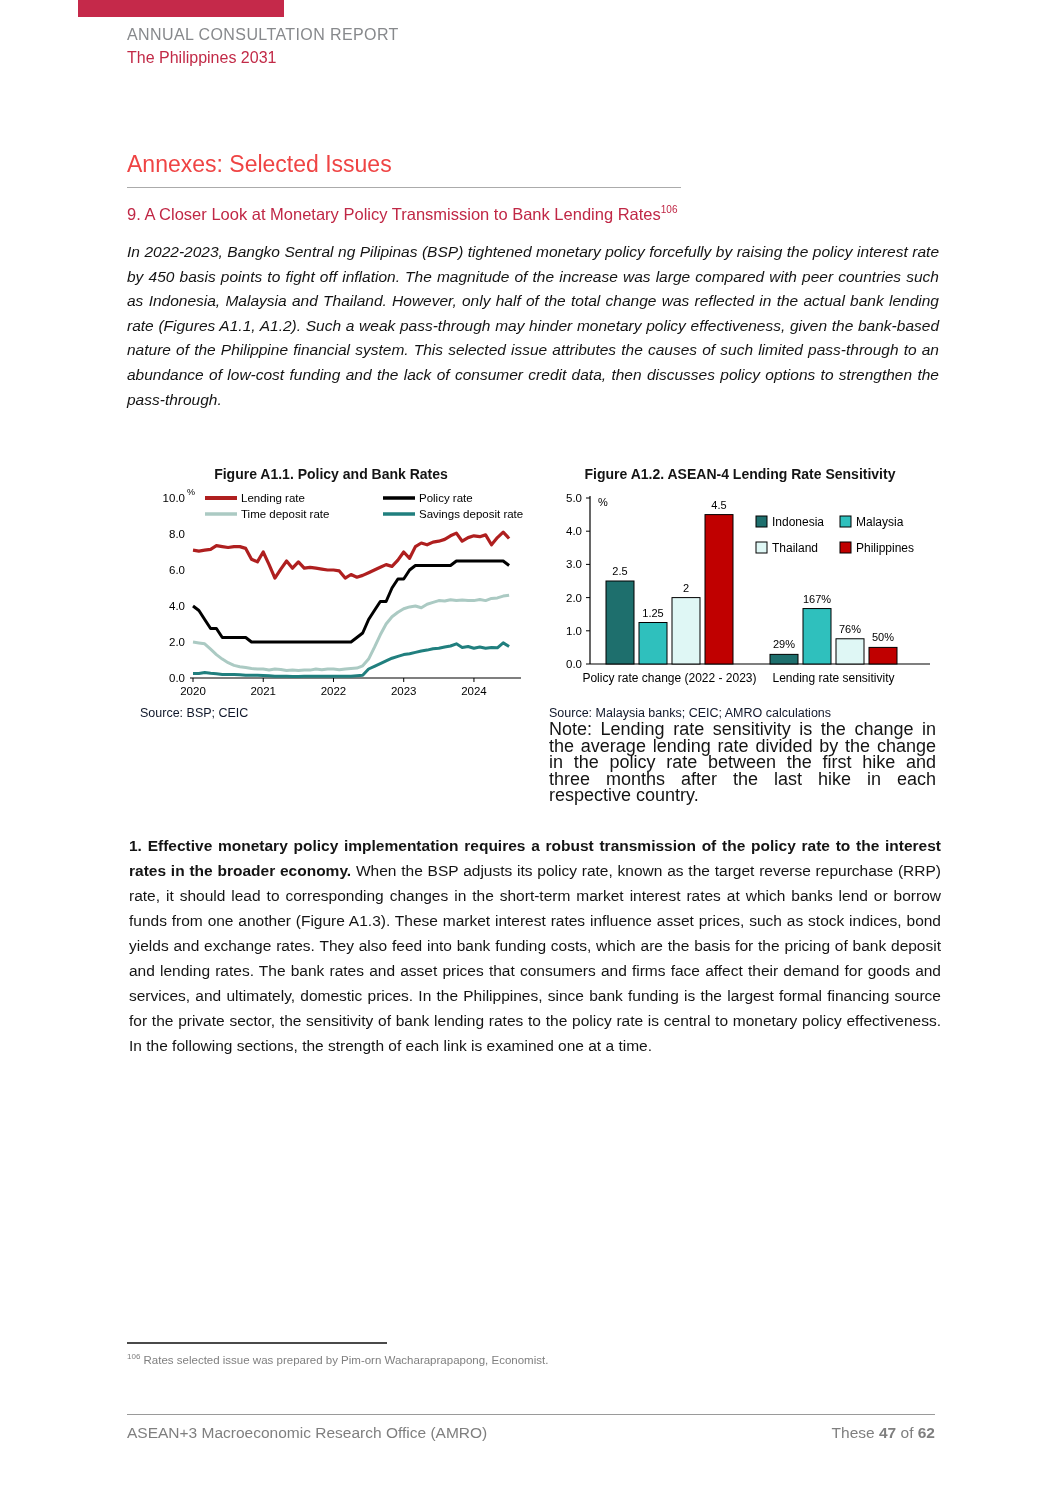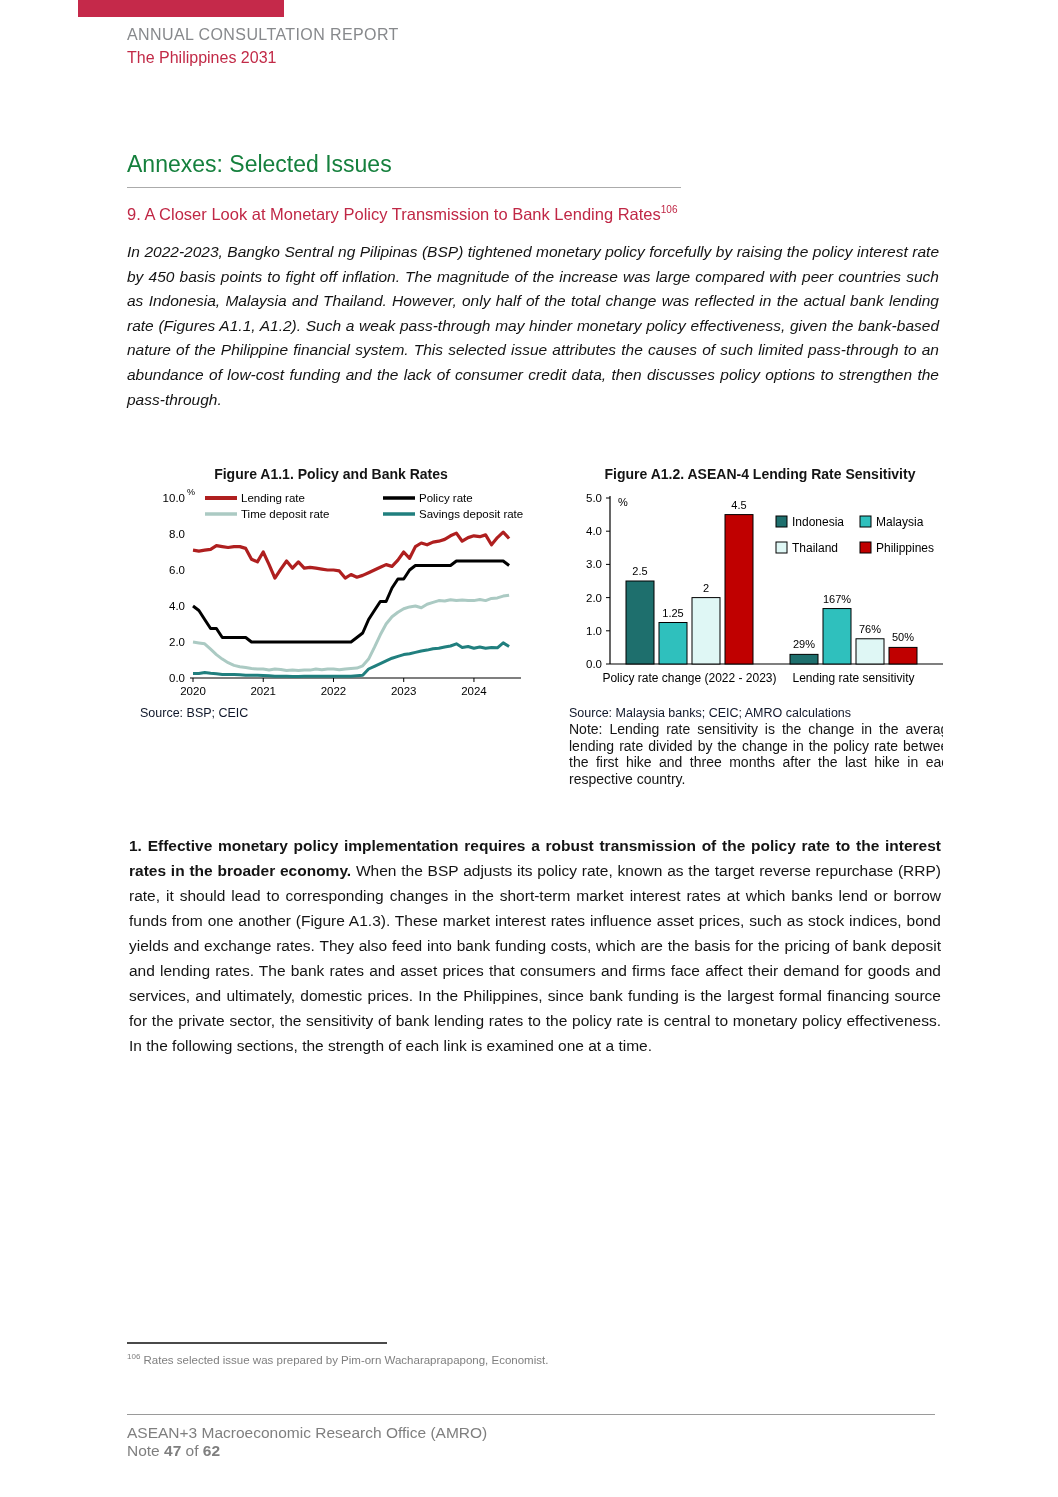--- a/index.html
+++ b/index.html
@@ -5,44 +5,44 @@
   * { margin:0; padding:0; box-sizing:border-box; }
   html,body { background:#ffffff; }
   .page {
     position:relative; width:943px; height:1497px; background:#ffffff;
     font-family:"Liberation Sans", sans-serif; color:#1c1c1c; overflow:hidden;
   }
   .red-bar { position:absolute; left:78px; top:0; width:206px; height:17px; background:#C5294A; }
   .header-block { position:absolute; left:127px; top:25px; line-height:1.25; }
   .report-title { font-size:16px; color:#87898C; letter-spacing:.4px; }
   .report-subtitle { font-size:16px; color:#C22A47; margin-top:3px; }
-  .main-heading { position:absolute; left:127px; top:151px; font-size:23px; color:#15803d; font-weight:400; }
+  .main-heading { position:absolute; left:127px; top:151px; font-size:23px; color:#ef4444; font-weight:400; }
   .heading-rule { position:absolute; left:127px; top:187px; width:554px; border-top:1px solid #ABABAB; }
   .section-heading { position:absolute; left:127px; top:204px; font-size:16.5px; color:#C02745; font-weight:400; }
   .section-heading sup { font-size:10px; }
   .lead-para {
     position:absolute; left:127px; top:240px; width:812px;
     font-style:italic; font-size:15.5px; line-height:24.6px; text-align:justify; color:#141414;
   }
-  .figures-row { position:absolute; left:135px; top:466px; display:flex; gap:37px; }
+  .figures-row { position:absolute; left:135px; top:466px; display:flex; gap:17px; }
   .figure { width:392px; }
   .figure-title { font-size:14px; font-weight:bold; text-align:center; color:#141414; margin-bottom:4px; }
   .figure svg { display:block; }
   .figure-source { font-size:12.5px; color:#0f172a; margin-top:2px; padding-left:5px; }
-  .figure-note { font-size:14px; color:#141414; line-height:16.6px; text-align:justify; margin-top:1px; padding-left:5px; }
+  .figure-note { font-size:18px; color:#141414; line-height:16.6px; text-align:justify; margin-top:1px; padding-left:5px; }
   .body-para {
     position:absolute; left:129px; top:833px; width:812px;
     font-size:15.5px; line-height:25px; text-align:justify; color:#141414;
   }
   .body-para b { font-weight:bold; }
   .footnote-rule { position:absolute; left:127px; top:1342px; width:260px; border-top:2px solid #4a4a4a; }
   .footnote { position:absolute; left:127px; top:1352px; font-size:11.5px; color:#7F7F7F; }
   .footnote sup { font-size:8px; }
   .footer-rule { position:absolute; left:127px; top:1414px; width:808px; border-top:1px solid #9a9a9a; }
-  .footer { position:absolute; left:127px; top:1424px; width:808px; display:flex; justify-content:space-between; font-size:15.5px; color:#7F7F7F;flex-direction:column; }
+  .footer { position:absolute; left:127px; top:1424px; width:808px; display:flex; justify-content:space-between; font-size:15.5px; color:#7F7F7F; }
   .footer b { font-weight:bold; }
 </style>
 </head>
 <body>
 
 <div class="page">
 
   <div class="red-bar"></div>
 
   <div class="header-block">
@@ -145,16 +145,16 @@
   </div>
 
   <p class="body-para"><b>1. Effective monetary policy implementation requires a robust transmission of the policy rate to the interest rates in the broader economy.</b><span> When the BSP adjusts its policy rate, known as the target reverse repurchase (RRP) rate, it should lead to corresponding changes in the short-term market interest rates at which banks lend or borrow funds from one another (Figure A1.3). These market interest rates influence asset prices, such as stock indices, bond yields and exchange rates. They also feed into bank funding costs, which are the basis for the pricing of bank deposit and lending rates. The bank rates and asset prices that consumers and firms face affect their demand for goods and services, and ultimately, domestic prices. In the Philippines, since bank funding is the largest formal financing source for the private sector, the sensitivity of bank lending rates to the policy rate is central to monetary policy effectiveness. In the following sections, the strength of each link is examined one at a time.</span></p>
 
   <div class="footnote-rule"></div>
   <div class="footnote"><sup>106</sup><span> Rates selected issue was prepared by Pim-orn Wacharaprapapong, Economist.</span></div>
 
   <div class="footer-rule"></div>
   <div class="footer">
     <span>ASEAN+3 Macroeconomic Research Office (AMRO)</span>
-    <span><span>Note </span><b>47</b><span> of </span><b>62</b></span>
+    <span><span>These </span><b>47</b><span> of </span><b>62</b></span>
   </div>
 
 </div>
 
 </body></html>

